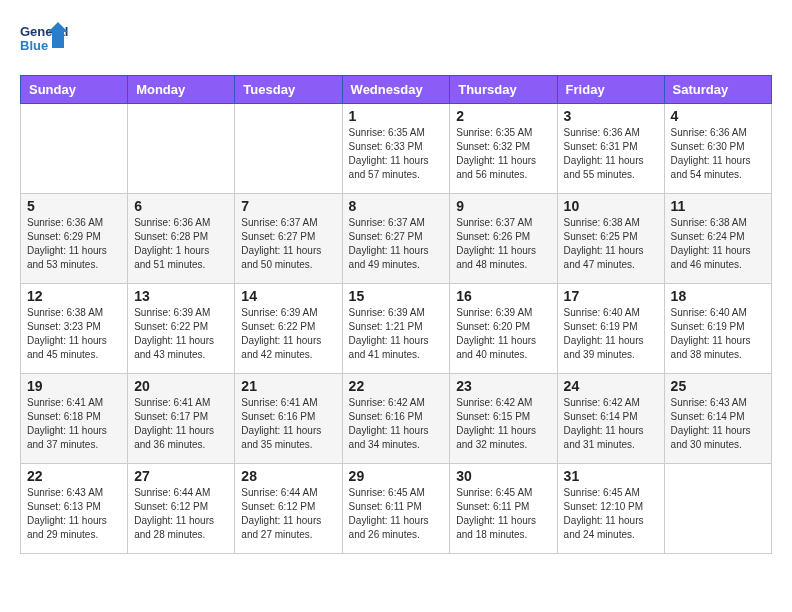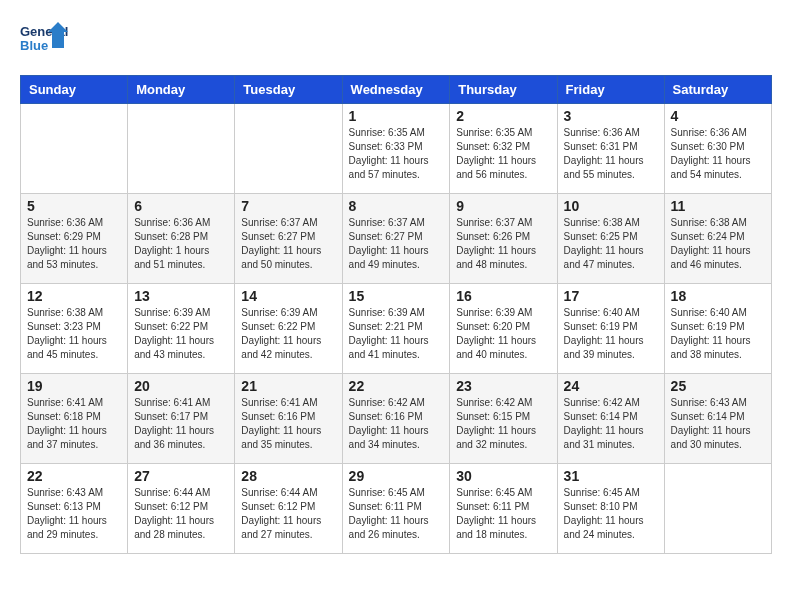--- a/index.html
+++ b/index.html
@@ -32,21 +32,21 @@
     .location-title {
       font-size: 16px;
       color: #444;
     }
     .calendar {
       width: 100%;
       border-collapse: collapse;
       font-size: 11px;
     }
     .calendar th {
-      background: #1d4ed8;
+      background: #8b5cf6;
       color: #fff;
       text-align: left;
       padding: 6px 8px;
       font-size: 13px;
       font-weight: bold;
       border: 1px solid #2a5db0;
     }
     .calendar td {
       border: 1px solid #ccc;
       vertical-align: top;
@@ -221,21 +221,21 @@
         <div class="day-info">
           <span>Sunrise: 6:39 AM</span><br>
           <span>Sunset: 6:22 PM</span><br>
           <span>Daylight: 11 hours and 42 minutes.</span>
         </div>
       </td>
         <td>
         <span class="day-number">15</span>
         <div class="day-info">
           <span>Sunrise: 6:39 AM</span><br>
-          <span>Sunset: 2:21 PM</span><br>
+          <span>Sunset: 1:21 PM</span><br>
           <span>Daylight: 11 hours and 41 minutes.</span>
         </div>
       </td>
         <td>
         <span class="day-number">16</span>
         <div class="day-info">
           <span>Sunrise: 6:39 AM</span><br>
           <span>Sunset: 6:20 PM</span><br>
           <span>Daylight: 11 hours and 40 minutes.</span>
         </div>
@@ -353,20 +353,20 @@
         <div class="day-info">
           <span>Sunrise: 6:45 AM</span><br>
           <span>Sunset: 6:11 PM</span><br>
           <span>Daylight: 11 hours and 18 minutes.</span>
         </div>
       </td>
         <td>
         <span class="day-number">31</span>
         <div class="day-info">
           <span>Sunrise: 6:45 AM</span><br>
-          <span>Sunset: 8:10 PM</span><br>
+          <span>Sunset: 12:10 PM</span><br>
           <span>Daylight: 11 hours and 24 minutes.</span>
         </div>
       </td>
         <td class="empty-cell"></td>
       </tr>
     </tbody>
 </table>
 
 </body></html>

